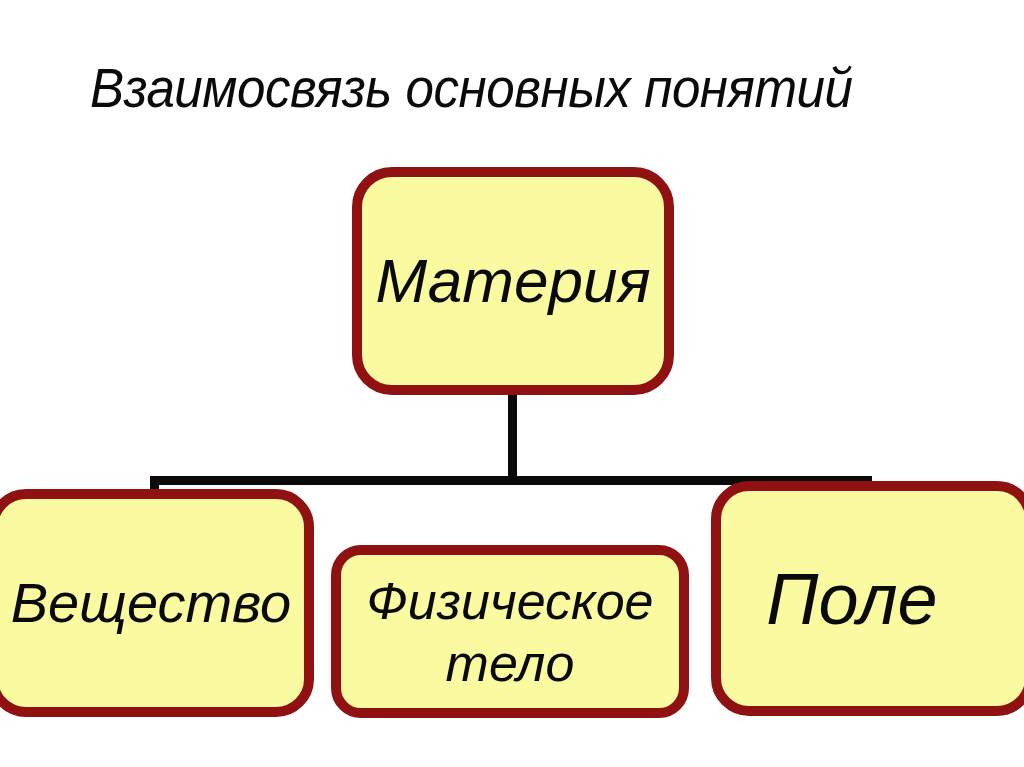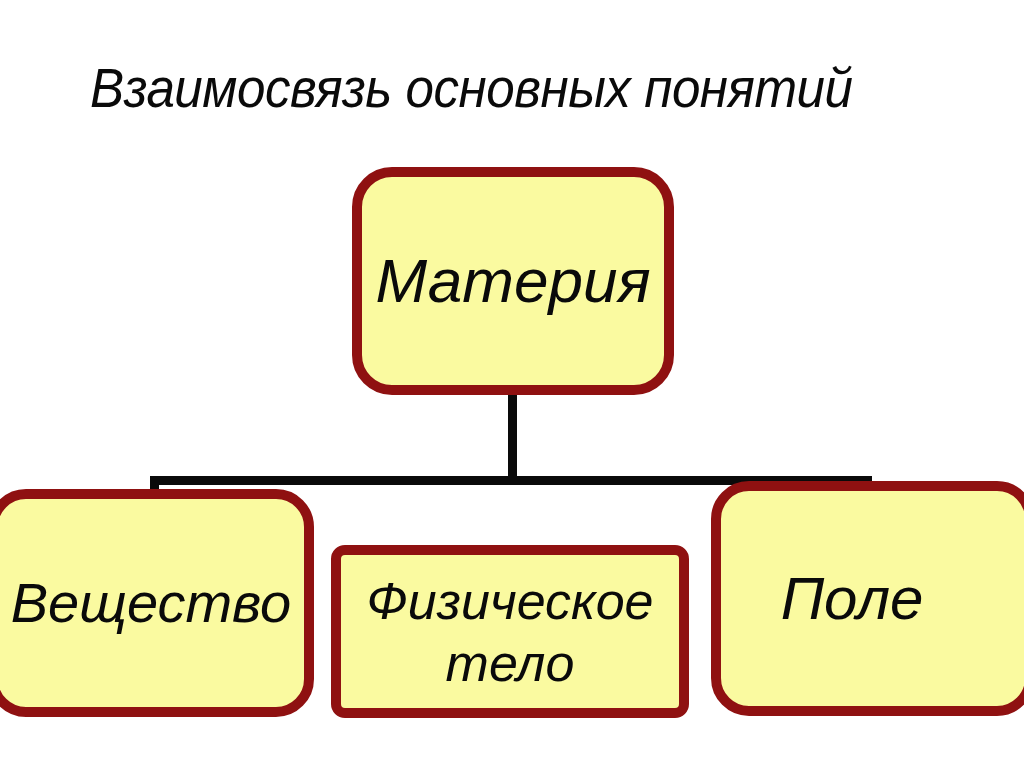--- a/index.html
+++ b/index.html
@@ -111,36 +111,36 @@
   .node-substance .node-label {
     font-size: 56px;
     line-height: 62px;
   }
 
   .node-body {
     left: 331px;
     top: 545px;
     width: 358px;
     height: 173px;
-    border-radius: 14px;
+    border-radius: 30px;
   }
   .node-body .node-label {
     font-size: 52px;
     line-height: 62px;
   }
 
   .node-field {
     left: 711px;
     top: 481px;
     width: 324px;
     height: 235px;
     border-radius: 38px;
   }
   .node-field .node-label {
-    font-size: 60px;
+    font-size: 72px;
     line-height: 62px;
     padding-right: 48px;
   }
 </style>
 </head>
 <body>
 
 <div id="stage">
 
   <div class="slide-title">Взаимосвязь основных понятий</div>

